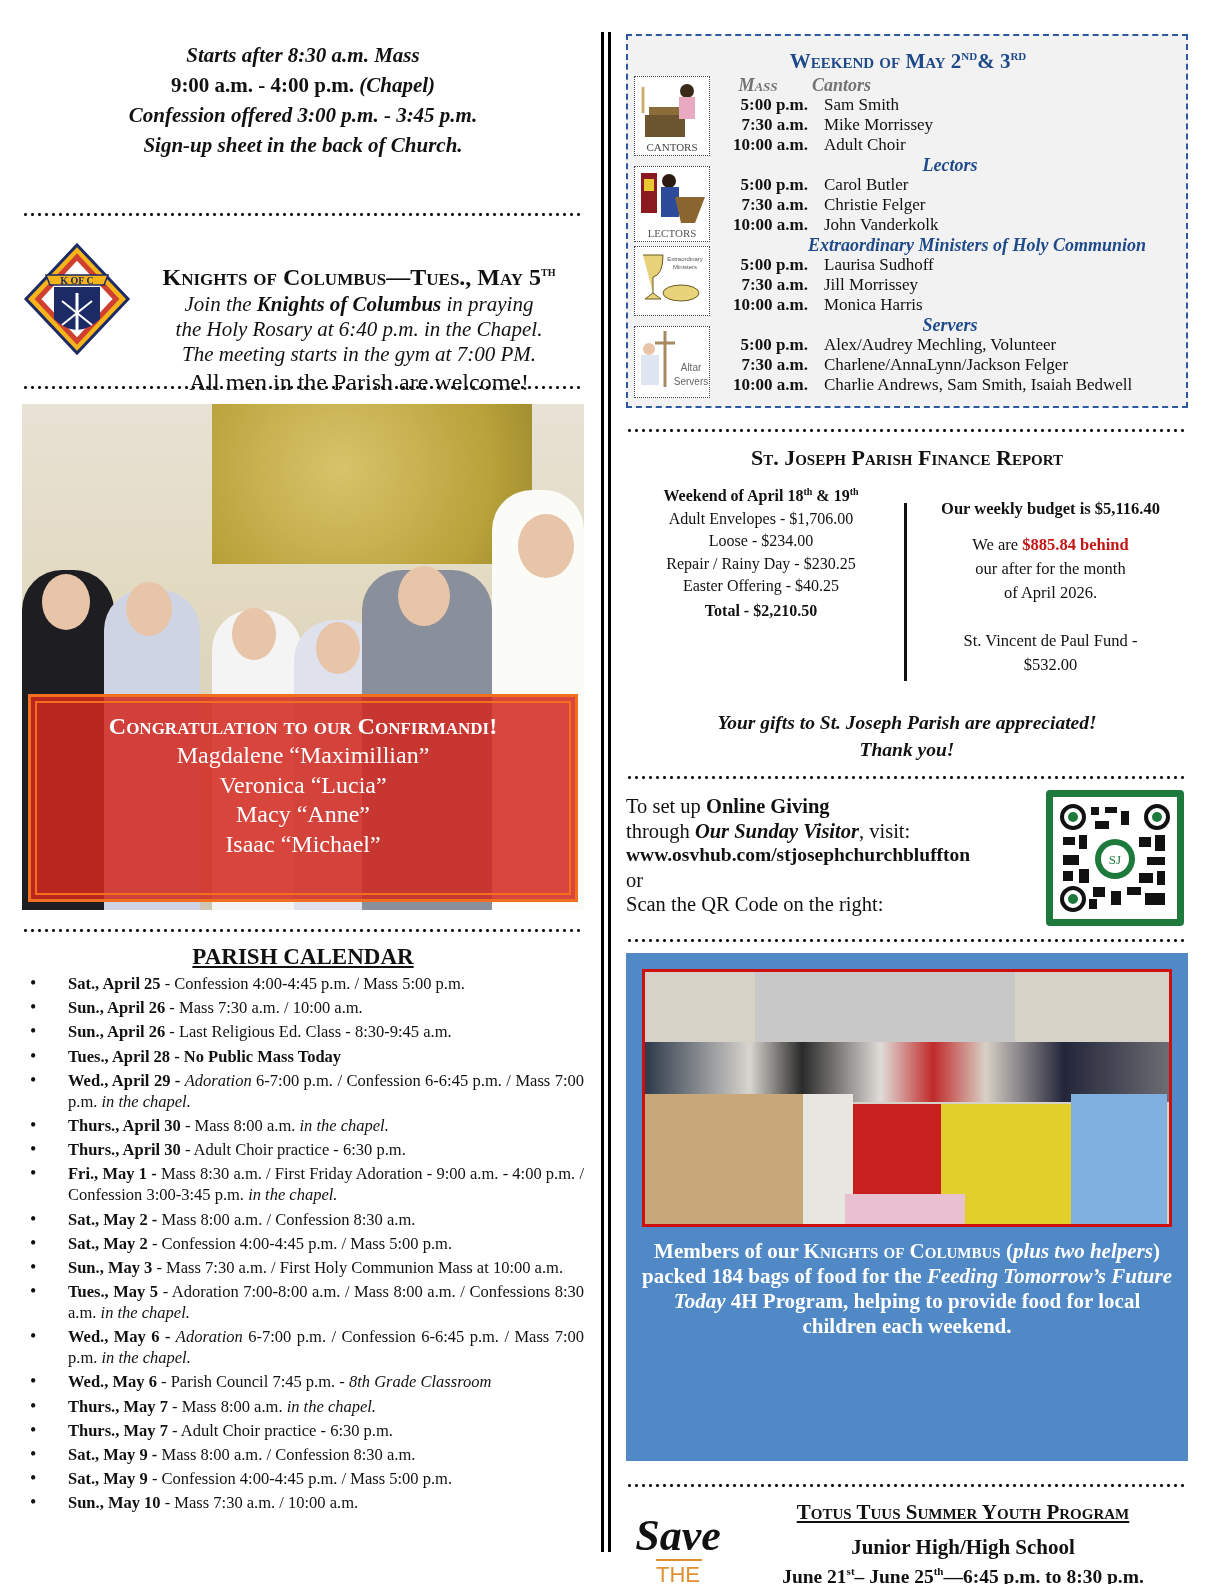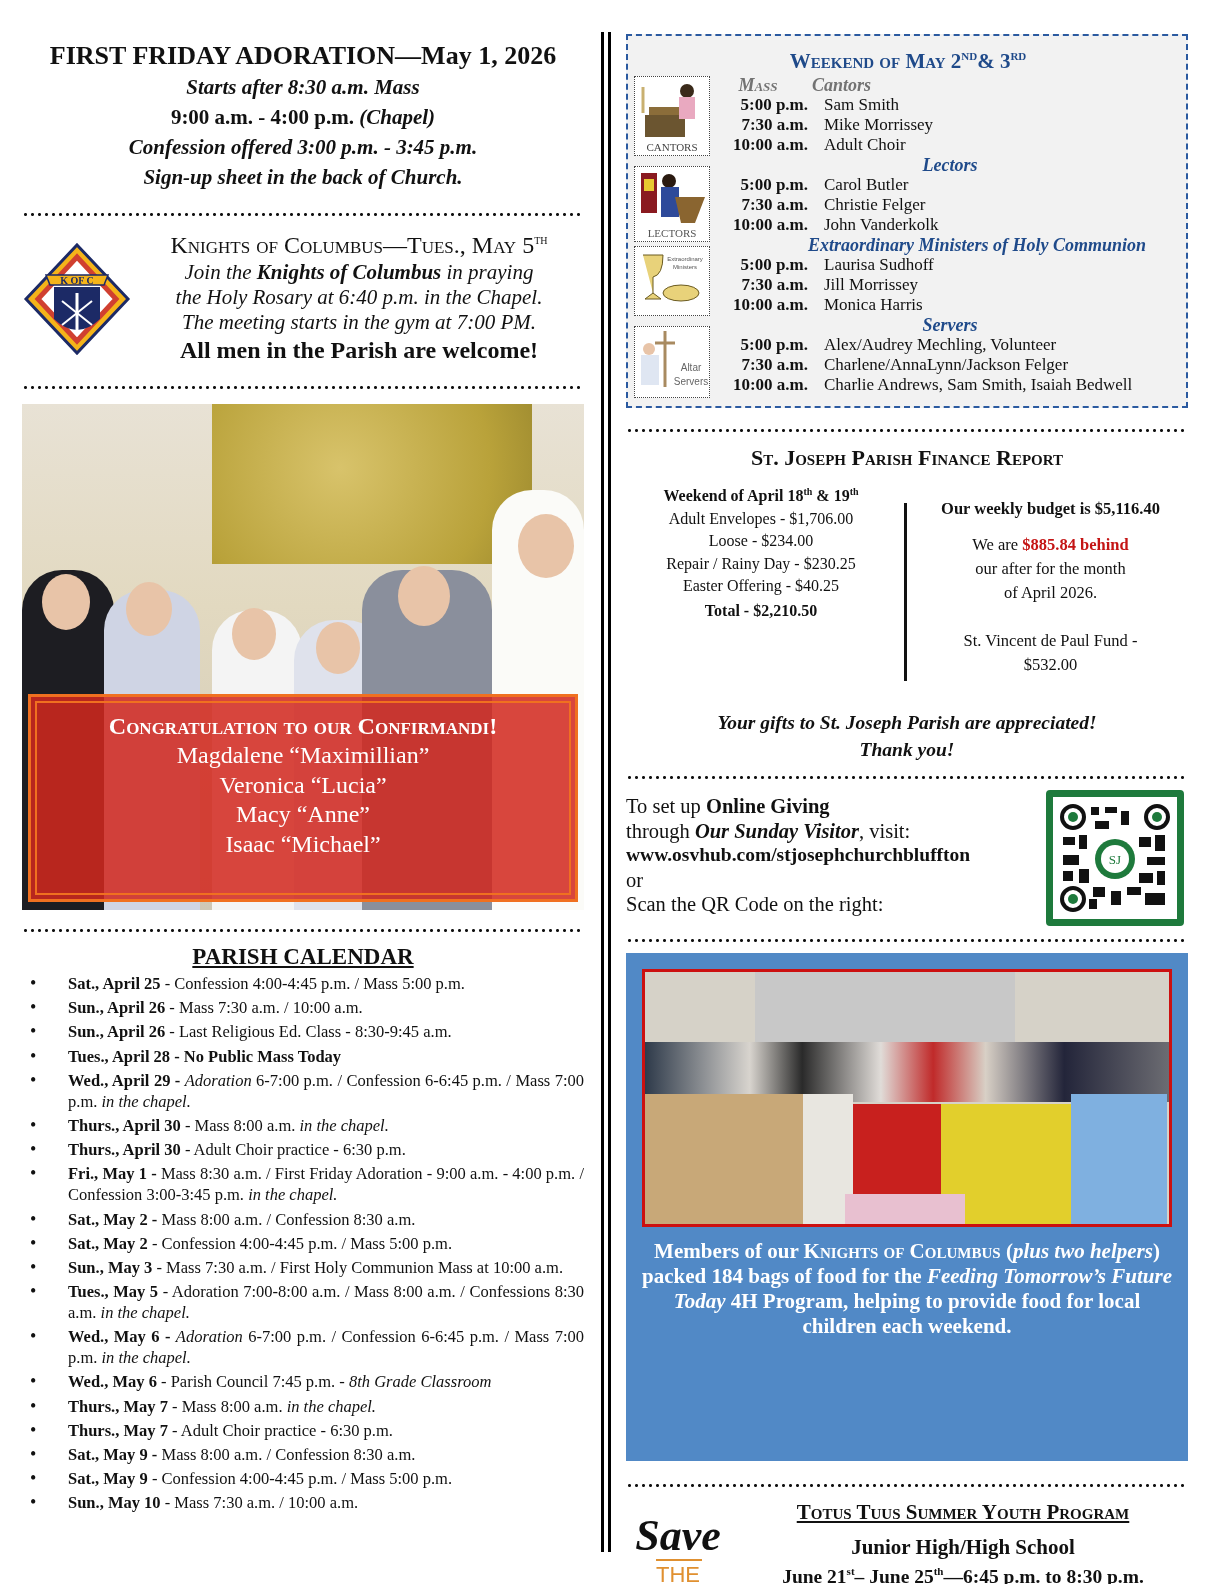--- a/index.html
+++ b/index.html
@@ -21,24 +21,24 @@
   
   .ff { text-align: center; padding-top: 10px; height: 182px; }
   .ff h1 { font-size: 26px; font-weight: bold; line-height: 32px; }
   .ff .l { font-size: 21px; font-weight: bold; line-height: 30px; }
   .ff .it { font-style: italic; }
 
   
   .kc { position: relative; height: 168px; padding-top: 8px; }
   .kc .logo { position: absolute; left: 0; top: 24px; width: 110px; height: 120px; }
   .kc .txt { margin-left: 112px; text-align: center; }
-  .kc .head { font-size: 24px; font-weight: normal; line-height: 30px; font-variant: small-caps; }
+  .kc .head { font-size: 24px; font-weight: bold; line-height: 30px; font-variant: small-caps; margin-top: 32px; }
   .kc .head sup { font-size: 14px; }
   .kc .body { font-size: 21px; font-style: italic; line-height: 25px; }
-  .kc .welcome { font-size: 24px; font-weight: bold; line-height: 30px; }
+  .kc .welcome { font-size: 24px; font-weight: normal; line-height: 30px; }
 
   
   .photo-conf { position: relative; width: 562px; height: 506px; margin-top: 14px; overflow: hidden;
     background: linear-gradient(180deg, #e8e2d5 0%, #e2d9c0 40%, #cfc7b6 100%); }
   .photo-conf .mosaic { position: absolute; left: 190px; top: 0; width: 320px; height: 160px;
     background: radial-gradient(circle at 40% 40%, #d8c36b, #b9a23a 70%, #9d8a2f); }
   .person { position: absolute; bottom: 0; border-radius: 40px 40px 0 0; }
   .head-c { position: absolute; border-radius: 50%; background: #e8c4a8; }
   .conf-box { position: absolute; left: 6px; top: 290px; width: 550px; height: 208px;
     background: rgba(210, 40, 30, 0.86); border: 3px solid #f07020; outline: 2px solid #f07020; outline-offset: -9px;
@@ -108,21 +108,20 @@
 <body>
 
 <div class="divider-v">
   <div class="bar a"></div>
     <div class="bar b"></div>
 </div>
 
 <div class="col-left">
 
   <section class="ff">
-    <h1>FIRST FRIDAY ADORATION—May 1, 2026</h1>
     <div class="l it">Starts after 8:30 a.m. Mass</div>
     <div class="l"><span>9:00 a.m. - 4:00 p.m. </span><span class="it">(Chapel)</span></div>
     <div class="l it">Confession offered 3:00 p.m. - 3:45 p.m.</div>
     <div class="l it">Sign-up sheet in the back of Church.</div>
   </section>
 
   <div class="dots"></div>
 
   <section class="kc">
     <svg class="logo" viewBox="0 0 110 120">

